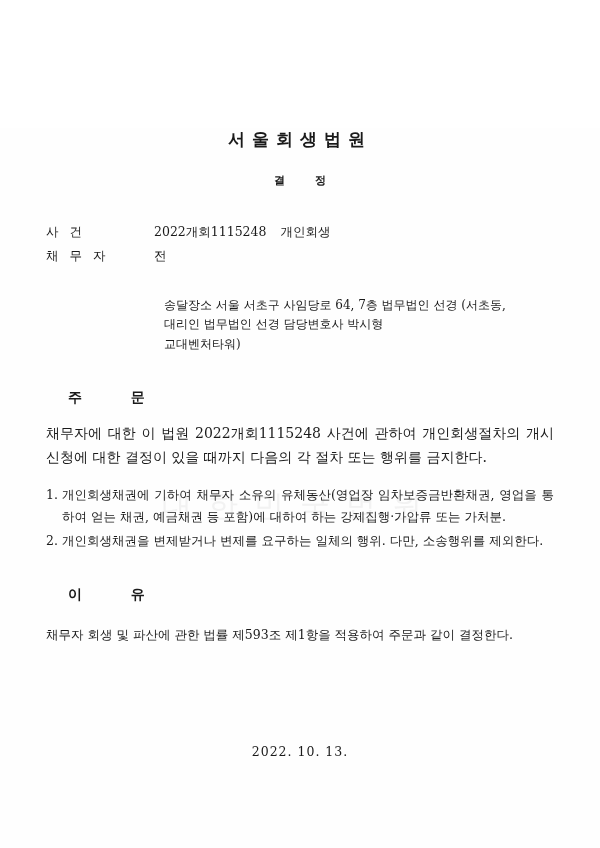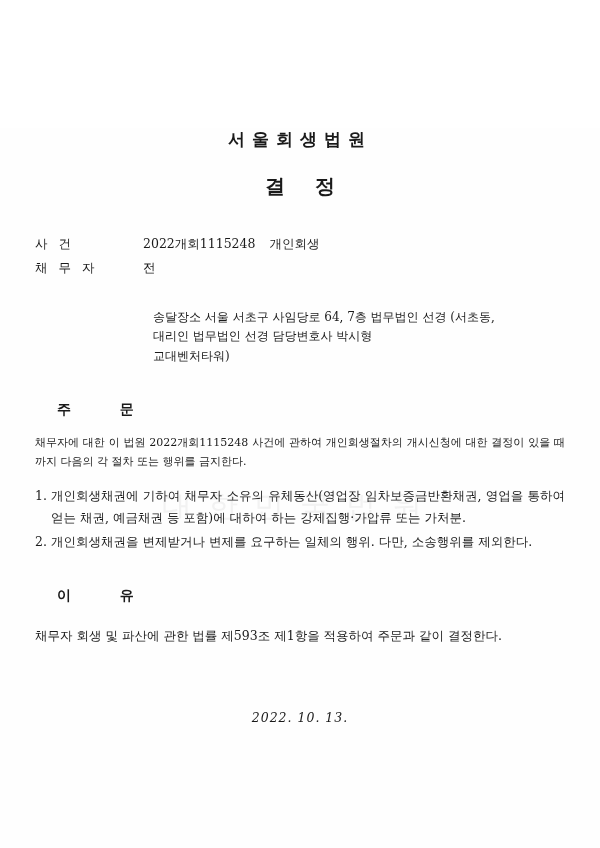--- a/index.html
+++ b/index.html
@@ -32,33 +32,33 @@
     letter-spacing: 16px;
     color: #f2f2f2;
     font-family: "DejaVu Sans", "Liberation Sans", sans-serif;
     user-select: none;
     pointer-events: none;
     z-index: 0;
   }
   .content {
     position: relative;
     z-index: 1;
-    padding: 0 35px;
+    padding: 0 46px;
   }
   .court-title {
     text-align: center;
     font-size: 17px;
     font-weight: bold;
     letter-spacing: 7px;
     margin-top: 128px;
     font-family: "DejaVu Serif", "Liberation Serif", serif;
   }
   .doc-type {
     text-align: center;
-    font-size: 20px;
+    font-size: 11px;
     font-weight: bold;
     letter-spacing: 30px;
     margin-top: 22px;
     padding-left: 30px;
   }
   .case-block {
     margin-top: 32px;
     font-size: 12.5px;
     line-height: 1.9;
   }
@@ -88,21 +88,21 @@
   }
   .section-title {
     font-size: 14px;
     font-weight: bold;
     letter-spacing: 22px;
     padding-left: 22px;
     margin-top: 34px;
     margin-bottom: 14px;
   }
   .para {
-    font-size: 11px;
+    font-size: 14px;
     line-height: 1.75;
     text-align: justify;
     margin-bottom: 4px;
   }
   .list {
     margin-top: 14px;
   }
   .list-item {
     display: flex;
     font-size: 12.5px;
@@ -117,23 +117,22 @@
     text-align: justify;
   }
   .reason-para {
     font-size: 12.5px;
     line-height: 1.75;
     margin-top: 20px;
   }
   .date {
     text-align: center;
     font-size: 12.5px;
-    margin-top: 63px;
+    margin-top: 99px;
     letter-spacing: 1px;
-    font-style: italic;
   }
 </style>
 </head>
 <body>
 
 <div class="page">
 
   <div class="watermark">대한민국법원</div>
 
   <div class="content">

